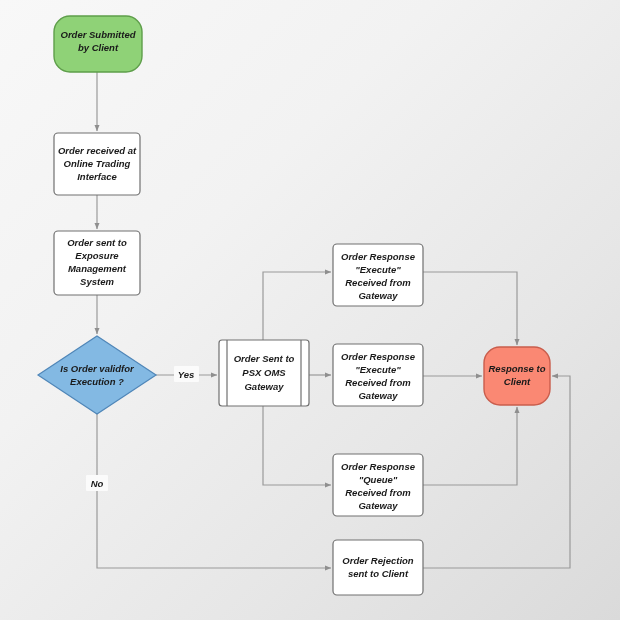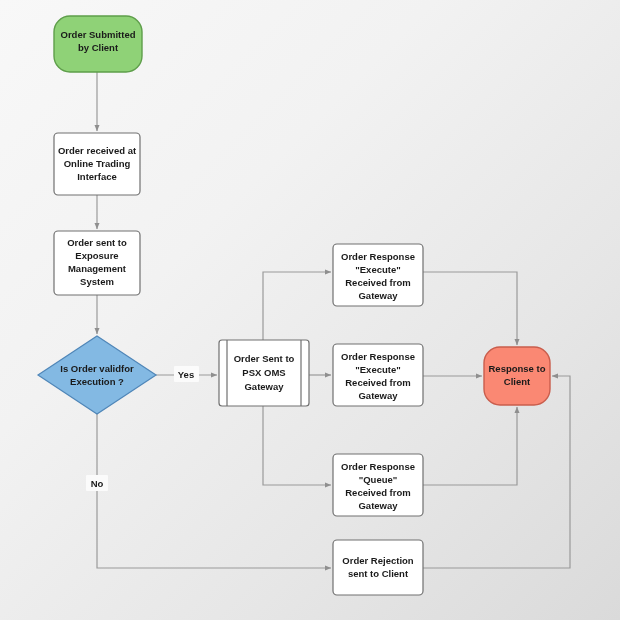--- a/index.html
+++ b/index.html
@@ -10,20 +10,21 @@
     width: 620px;
     height: 620px;
     overflow: hidden;
     font-family: "Liberation Sans", sans-serif;
     background: linear-gradient(135deg, #f8f8f8 0%, #f2f2f2 35%, #e6e6e6 70%, #dadada 100%);
   }
   #canvas {
     position: relative;
     width: 620px;
     height: 620px;
+    font-style: italic;
   }
   svg.flow {
     position: absolute;
     top: 0;
     left: 0;
     width: 620px;
     height: 620px;
   }
   .node-text {
     font-family: "Liberation Sans", sans-serif;

